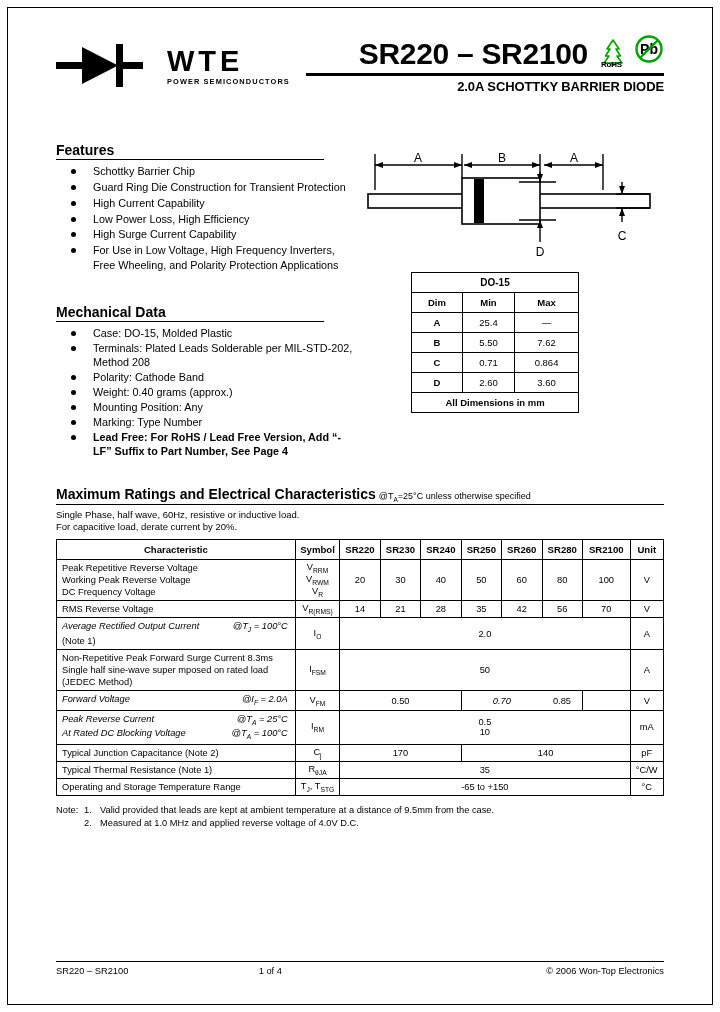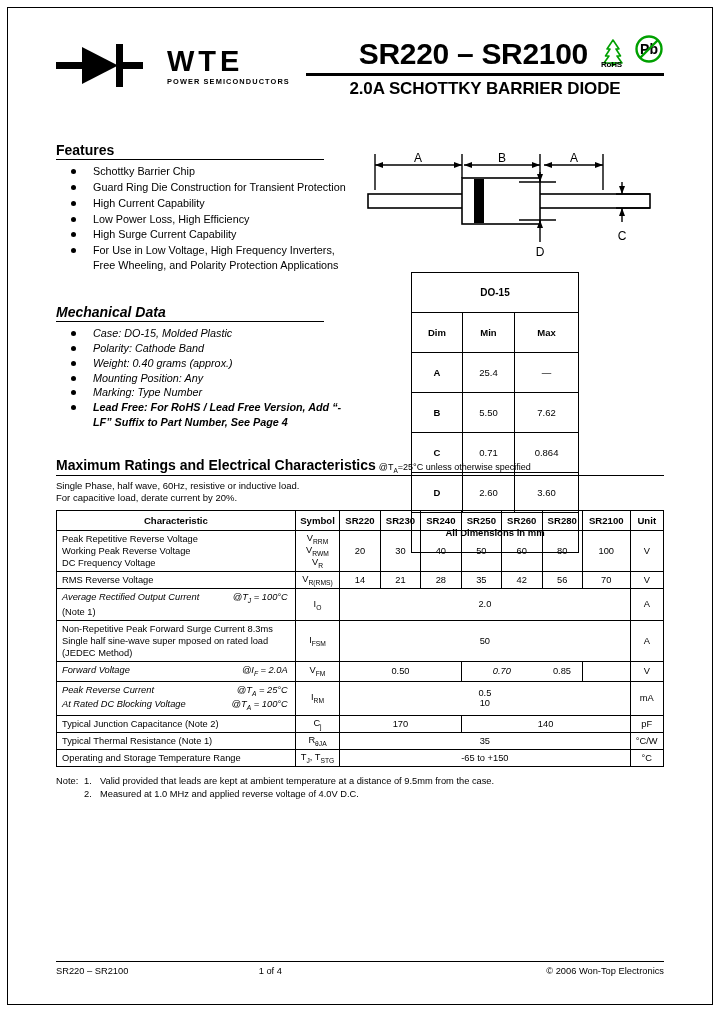--- a/index.html
+++ b/index.html
@@ -78,22 +78,22 @@
   .rohs-label {
     position: absolute; left: 3px; bottom: -1px;
     font-size: 8px; font-weight: bold; color: #000;
     letter-spacing: -0.2px;
   }
   .title-rule {
     border-bottom: 3px solid #000;
     margin-top: 2px;
   }
   .sub-title {
-    text-align: center;
-    font-size: 17px;
+    text-align: right;
+    font-size: 13px;
     font-weight: bold;
     margin-top: 3px;
     letter-spacing: -0.1px;
   }
 
   
   .columns {
     display: flex;
     margin-top: 22px;
   }
@@ -122,37 +122,37 @@
   }
   ul.bullets li::before {
     content: "";
     position: absolute;
     left: 15px; top: 5px;
     width: 5px; height: 5px;
     background: #000;
     border-radius: 50%;
   }
   ul.bullets li.bold { font-weight: bold; }
-  .mech { margin-top: 32px; font-style: italic; }
+  .mech { margin-top: 32px; }
   .mech ul.bullets li { margin-bottom: 0.5px; }
 
   
   .pkg { position: absolute; left: 8px; top: 0px; }
 
   
   .dim-wrap { position: absolute; left: 55px; top: 130px; }
   table.dim {
     border-collapse: collapse;
     font-size: 9.5px;
     width: 168px;
   }
   table.dim td, table.dim th {
     border: 1px solid #000;
     text-align: center;
-    padding: 14px 2px;
+    padding: 4px 2px;
     font-weight: bold;
     height: 14px;
   }
   table.dim .val { font-weight: normal; }
   table.dim .titlecell { font-size: 10px; }
 
   
   .ratings { margin-top: 26px; }
   .ratings-head {
     border-bottom: 1.6px solid #000;
@@ -285,20 +285,21 @@
         <li>High Current Capability</li>
         <li>Low Power Loss, High Efficiency</li>
         <li>High Surge Current Capability</li>
         <li>For Use in Low Voltage, High Frequency Inverters, Free Wheeling, and Polarity Protection Applications</li>
       </ul>
 
       <div class="mech">
         <div class="sec-head narrow">Mechanical Data</div>
         <ul class="bullets">
           <li>Case: DO-15, Molded Plastic</li>
+          <li>Terminals: Plated Leads Solderable per MIL-STD-202, Method 208</li>
           <li>Polarity: Cathode Band</li>
           <li>Weight: 0.40 grams (approx.)</li>
           <li>Mounting Position: Any</li>
           <li>Marking: Type Number</li>
           <li class="bold">Lead Free: For RoHS / Lead Free Version, Add “-LF” Suffix to Part Number, See Page 4</li>
         </ul>
       </div>
     </div>
 
     <div class="right-col">

